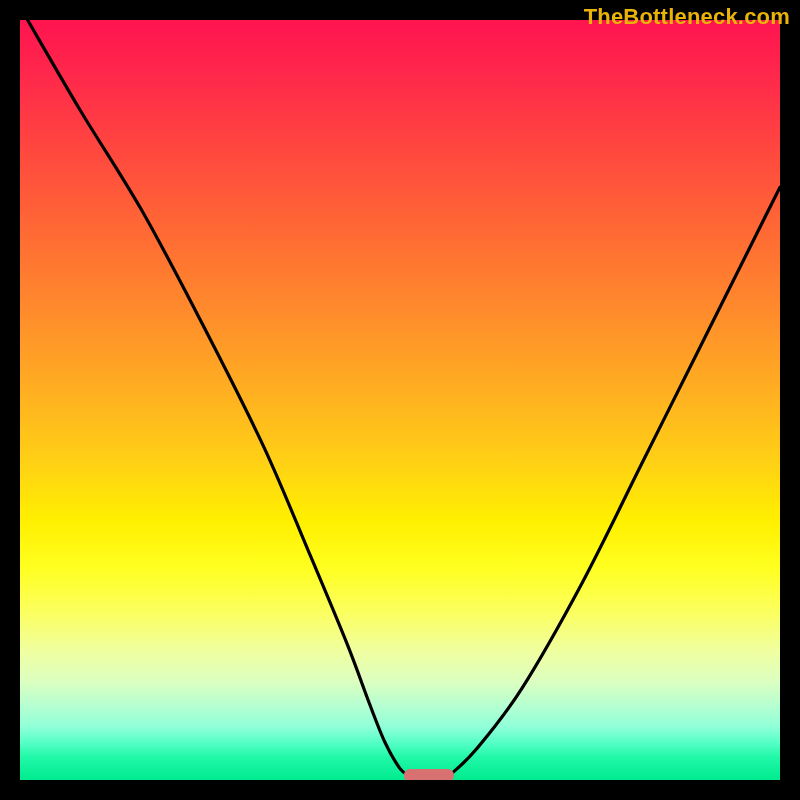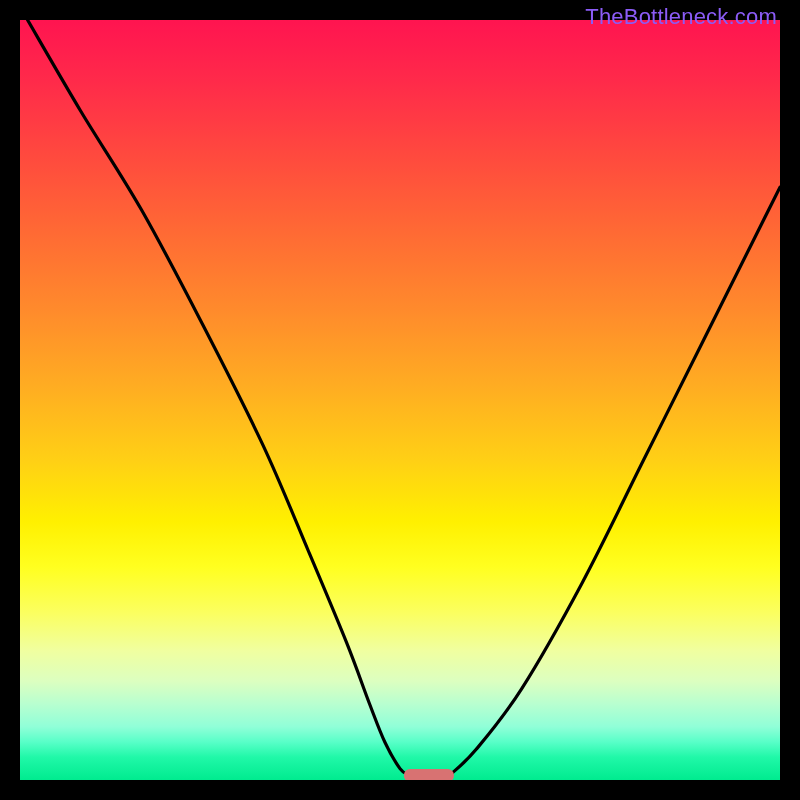--- a/index.html
+++ b/index.html
@@ -13,24 +13,24 @@
   }
   .frame {
     position: relative;
     width: 800px;
     height: 800px;
     background: #000;
   }
   .watermark {
     position: absolute;
     top: 4px;
-    right: 23px;
-    color: #8b5cf6;
+    right: 10px;
+    color: #eab308;
     font-size: 22px;
-    font-weight: 400;
+    font-weight: 700;
     letter-spacing: 0.2px;
     z-index: 20;
   }
   .plot-area {
     position: absolute;
     left: 20px;
     top: 20px;
     width: 760px;
     height: 760px;
     overflow: hidden;

